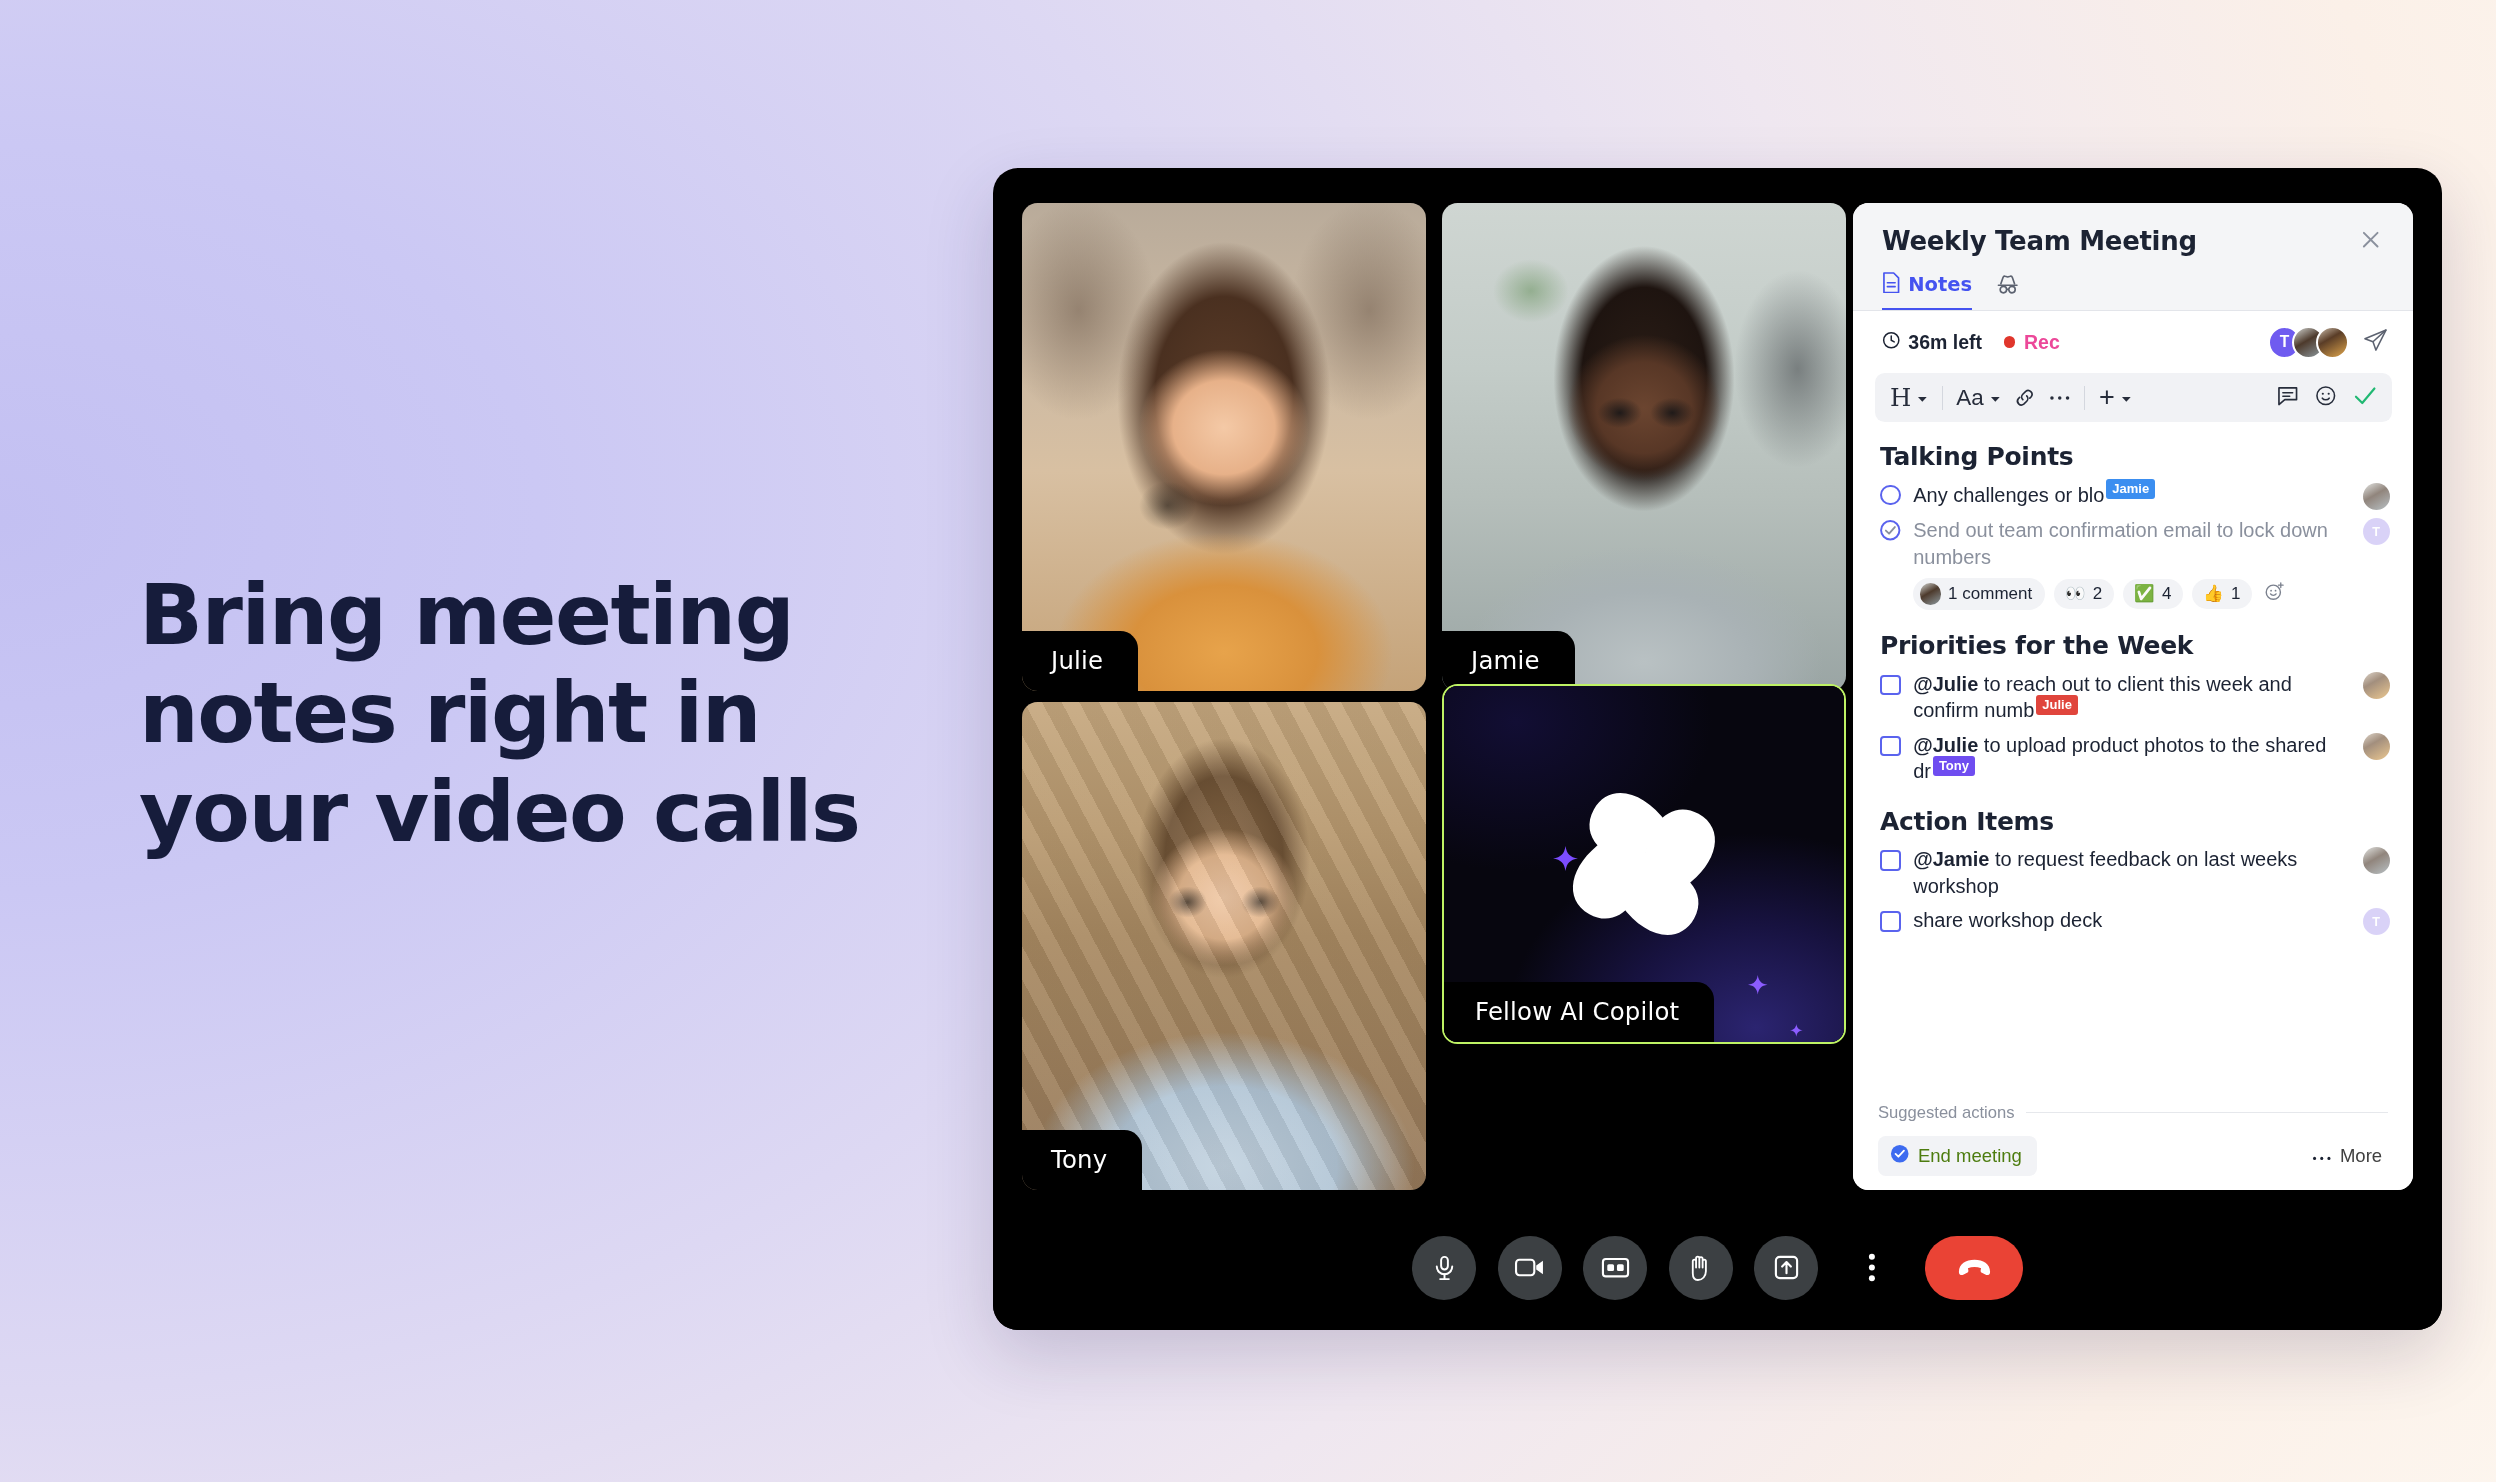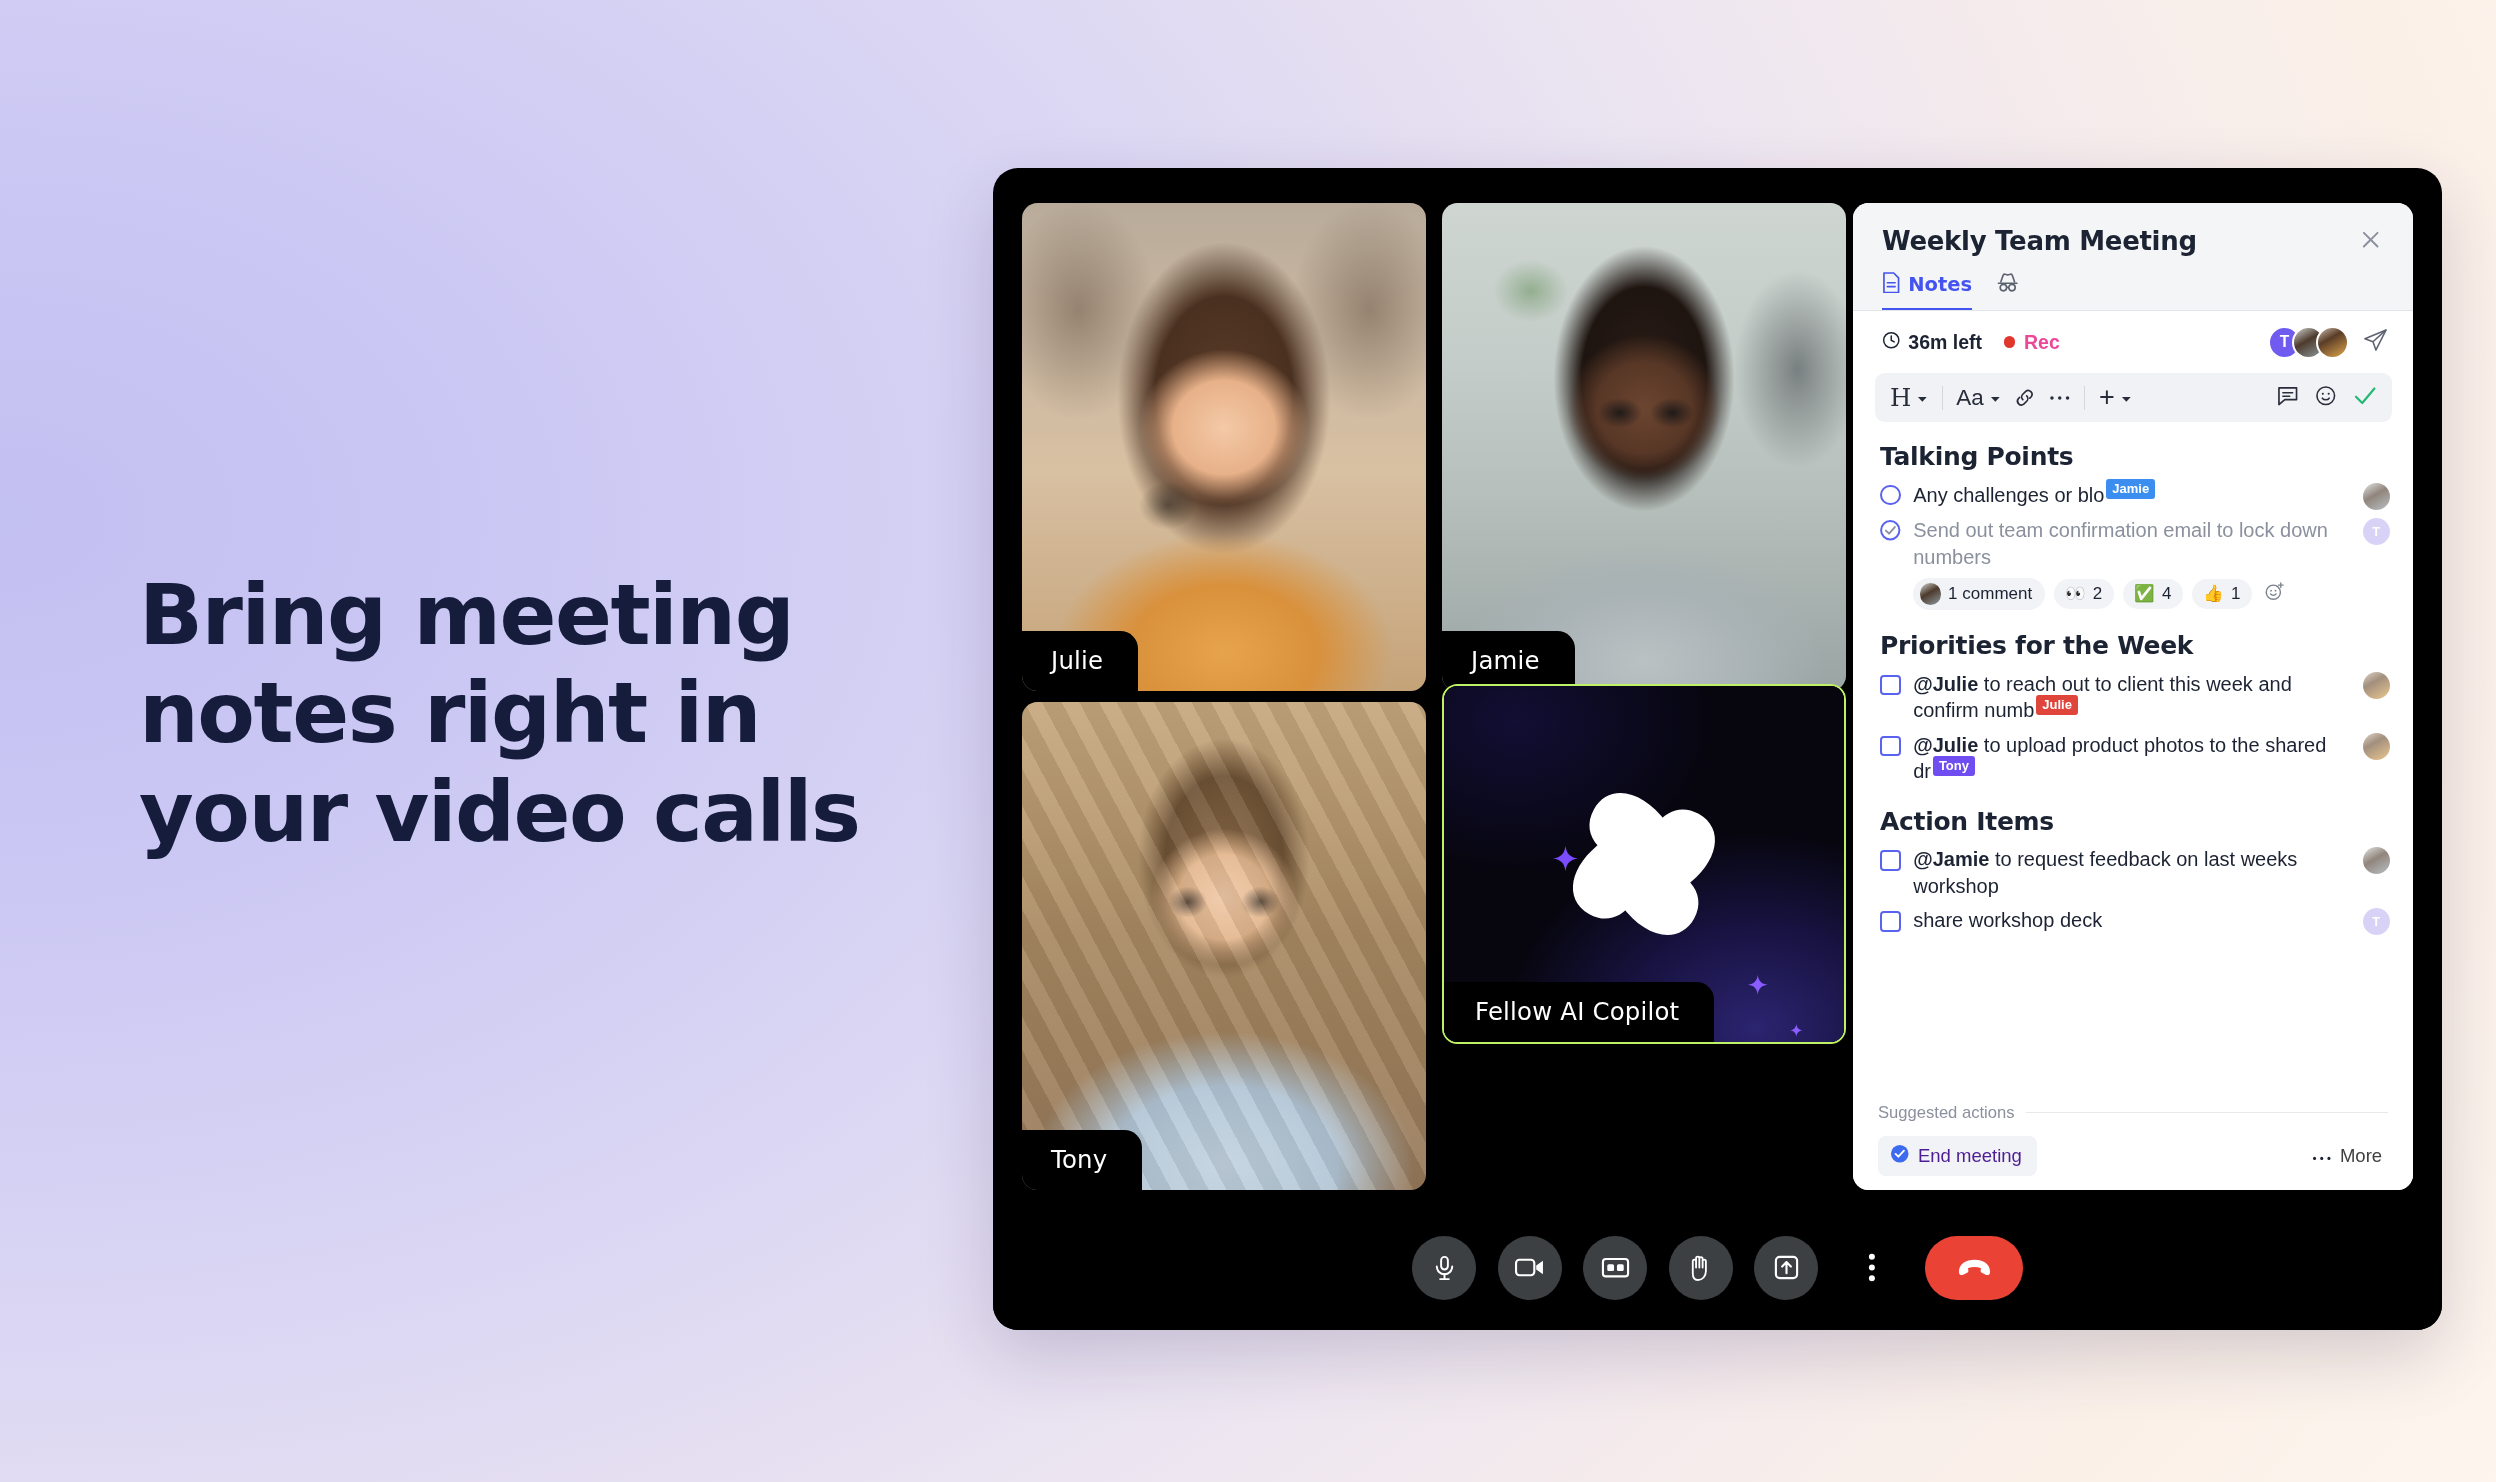--- a/index.html
+++ b/index.html
@@ -158,21 +158,21 @@
     padding: 23.4px 29px 0 29px;
     border-bottom: 1px solid #e3e5ea;
   }
   .notes-title-row { display: flex; align-items: flex-start; justify-content: space-between; }
   .notes-title {
     font-family: "DejaVu Sans", sans-serif;
     font-size: 26px; font-weight: 700; color: #1c2333;
     letter-spacing: -0.3px;
   }
   .close-btn { cursor: pointer; padding: 2px; line-height: 0; }
-  .tabs { display: flex; align-items: flex-start; gap: 23.4px; margin-top: 15.6px; }
+  .tabs { display: flex; align-items: flex-end; gap: 23.4px; margin-top: 15.6px; }
   .tab {
     display: flex; align-items: center; gap: 7.8px;
     padding-bottom: 10.7px;
     cursor: pointer;
   }
   .tab-notes { border-bottom: 2.9px solid #4553f0; }
   .tab-label {
     font-size: 19.5px; font-weight: 600; color: #4553f0;
     font-family: "DejaVu Sans", sans-serif;
   }
@@ -303,21 +303,21 @@
     display: flex; align-items: center; gap: 11.7px;
     padding-bottom: 5.9px;
   }
   .sug-label { font-size: 16.6px; color: #8a909d; white-space: nowrap; }
   .sug-rule { flex: 1; height: 1px; background: #e6e8ec; }
   .sug-btns { display: flex; align-items: center; margin-top: 7.8px; }
   .btn-end {
     display: flex; align-items: center; gap: 8.8px;
     background: #f2f3f6; border-radius: 7.8px;
     padding: 7.8px 15.6px 7.8px 11.7px;
-    font-size: 18.5px; color: #4c1d95; cursor: pointer;
+    font-size: 18.5px; color: #4d7c0f; cursor: pointer;
   }
   .btn-more {
     margin-left: auto;
     display: flex; align-items: center; gap: 8.8px;
     font-size: 18.5px; color: #404040; cursor: pointer;
     padding: 7.8px 5.9px;
   }
 
   
   .controls {

